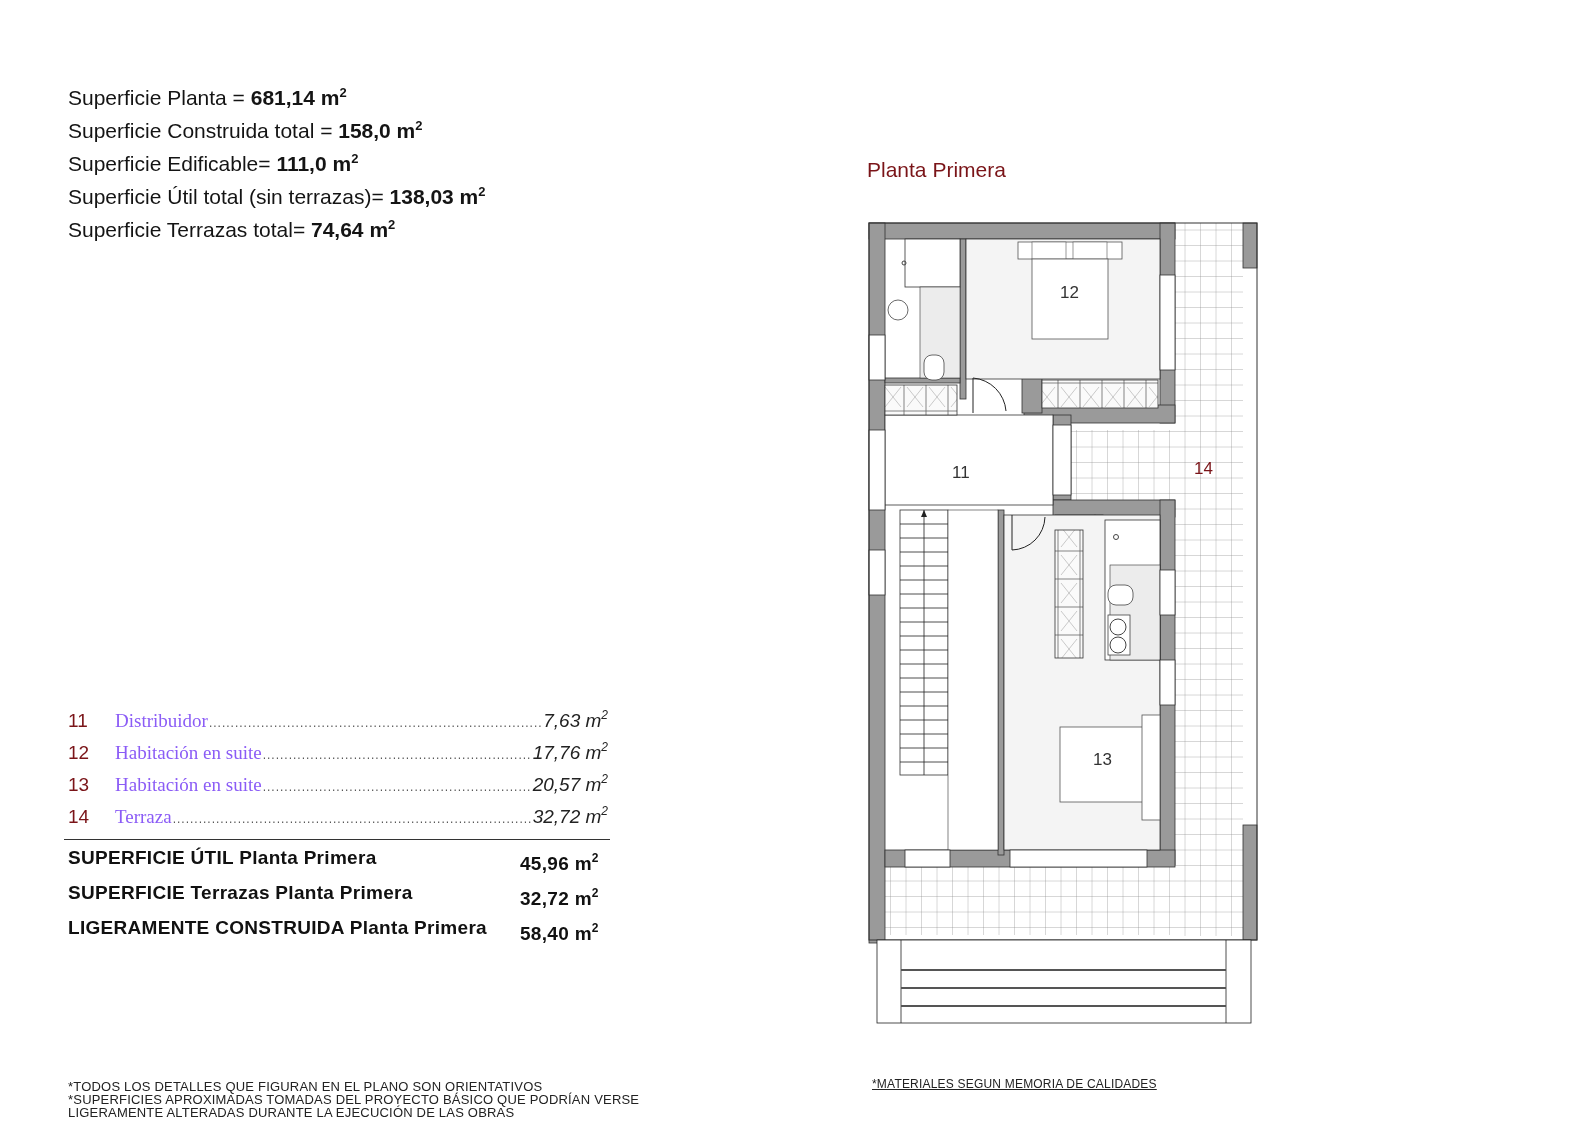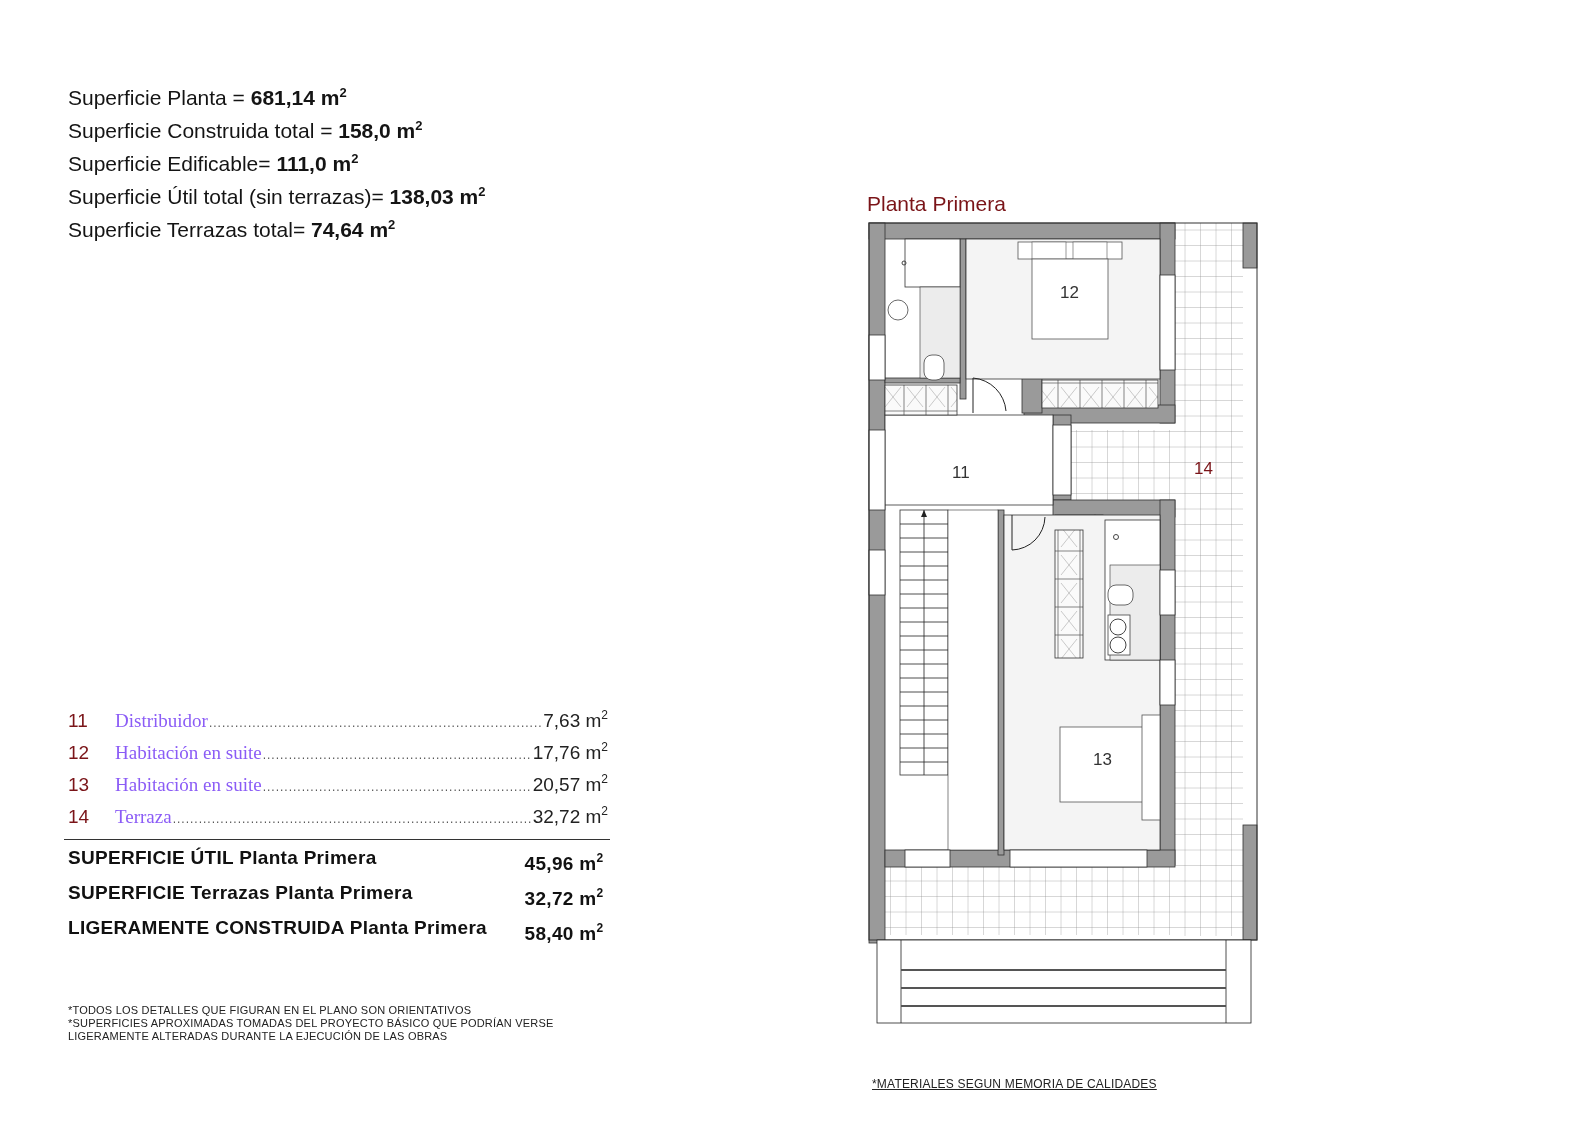--- a/index.html
+++ b/index.html
@@ -3,39 +3,39 @@
 <meta charset="utf-8">
 <style>
   html, body { margin:0; padding:0; background:#ffffff; }
   body { width:1588px; height:1123px; position:relative; overflow:hidden; font-family:"Liberation Sans", sans-serif; color:#111; }
 
   .summary { position:absolute; left:68px; top:79px; font-size:21px; line-height:28px; color:#141414; }
   .summary .line { white-space:nowrap; }
   .summary b { font-weight:700; }
   .sup { font-size:13px; vertical-align:8px; font-weight:700; }
 
-  .plan-title { position:absolute; left:867px; top:158px; font-size:21px; color:#7a1418;margin-top:34px; }
+  .plan-title { position:absolute; left:867px; top:158px; font-size:21px; color:#7a1418; }
 
   .rooms { position:absolute; left:68px; top:703px; width:540px; font-size:19px; line-height:24px; }
   .room-row { display:flex; align-items:baseline; white-space:nowrap; }
   .room-num { width:47px; color:#7a1418; }
   .room-name { color:#8b5cf6;font-family:Liberation Serif, serif; }
   .room-dots { flex:1; overflow:hidden; color:#555; font-size:12px; letter-spacing:1px; margin:0 1px; }
   .room-dots::before { content:"......................................................................................................................................................"; }
-  .room-area { color:#222; }
+  .room-area { color:#222;font-style:italic; }
   .room-area .m2sup { font-size:12px; vertical-align:8px; }
 
   .divider { position:absolute; left:64px; top:839px; width:546px; height:1px; background:#333; }
 
   .totals { position:absolute; left:68px; top:845px; width:540px; font-size:19px; font-weight:700; color:#111; }
   .total-row { display:flex; justify-content:space-between; height:35px; line-height:26px; white-space:nowrap; letter-spacing:0.3px; }
-  .total-row .tv { width:88px; text-align:center; }
+  .total-row .tv { width:88px; text-align:left; }
   .total-row .m2sup { font-size:12px; vertical-align:8px; }
 
-  .foot-left { position:absolute; left:68px; top:1004px; font-size:11px; line-height:13px; color:#222; letter-spacing:0.2px; }
+  .foot-left { position:absolute; left:68px; top:1080px; font-size:13px; line-height:13px; color:#222; letter-spacing:0.2px; }
   .foot-left div { white-space:nowrap; }
   .foot-right { position:absolute; left:872px; top:1077px; font-size:12px; color:#222; letter-spacing:0.2px;text-decoration:underline; }
 
   .plan { position:absolute; left:860px; top:215px; width:410px; height:820px; }
   .plan svg { display:block; }
   .plan-label { position:absolute; font-size:17px; color:#333; }
   .plan-label.red { color:#7a1418; }
 </style>
 </head>
 <body>

